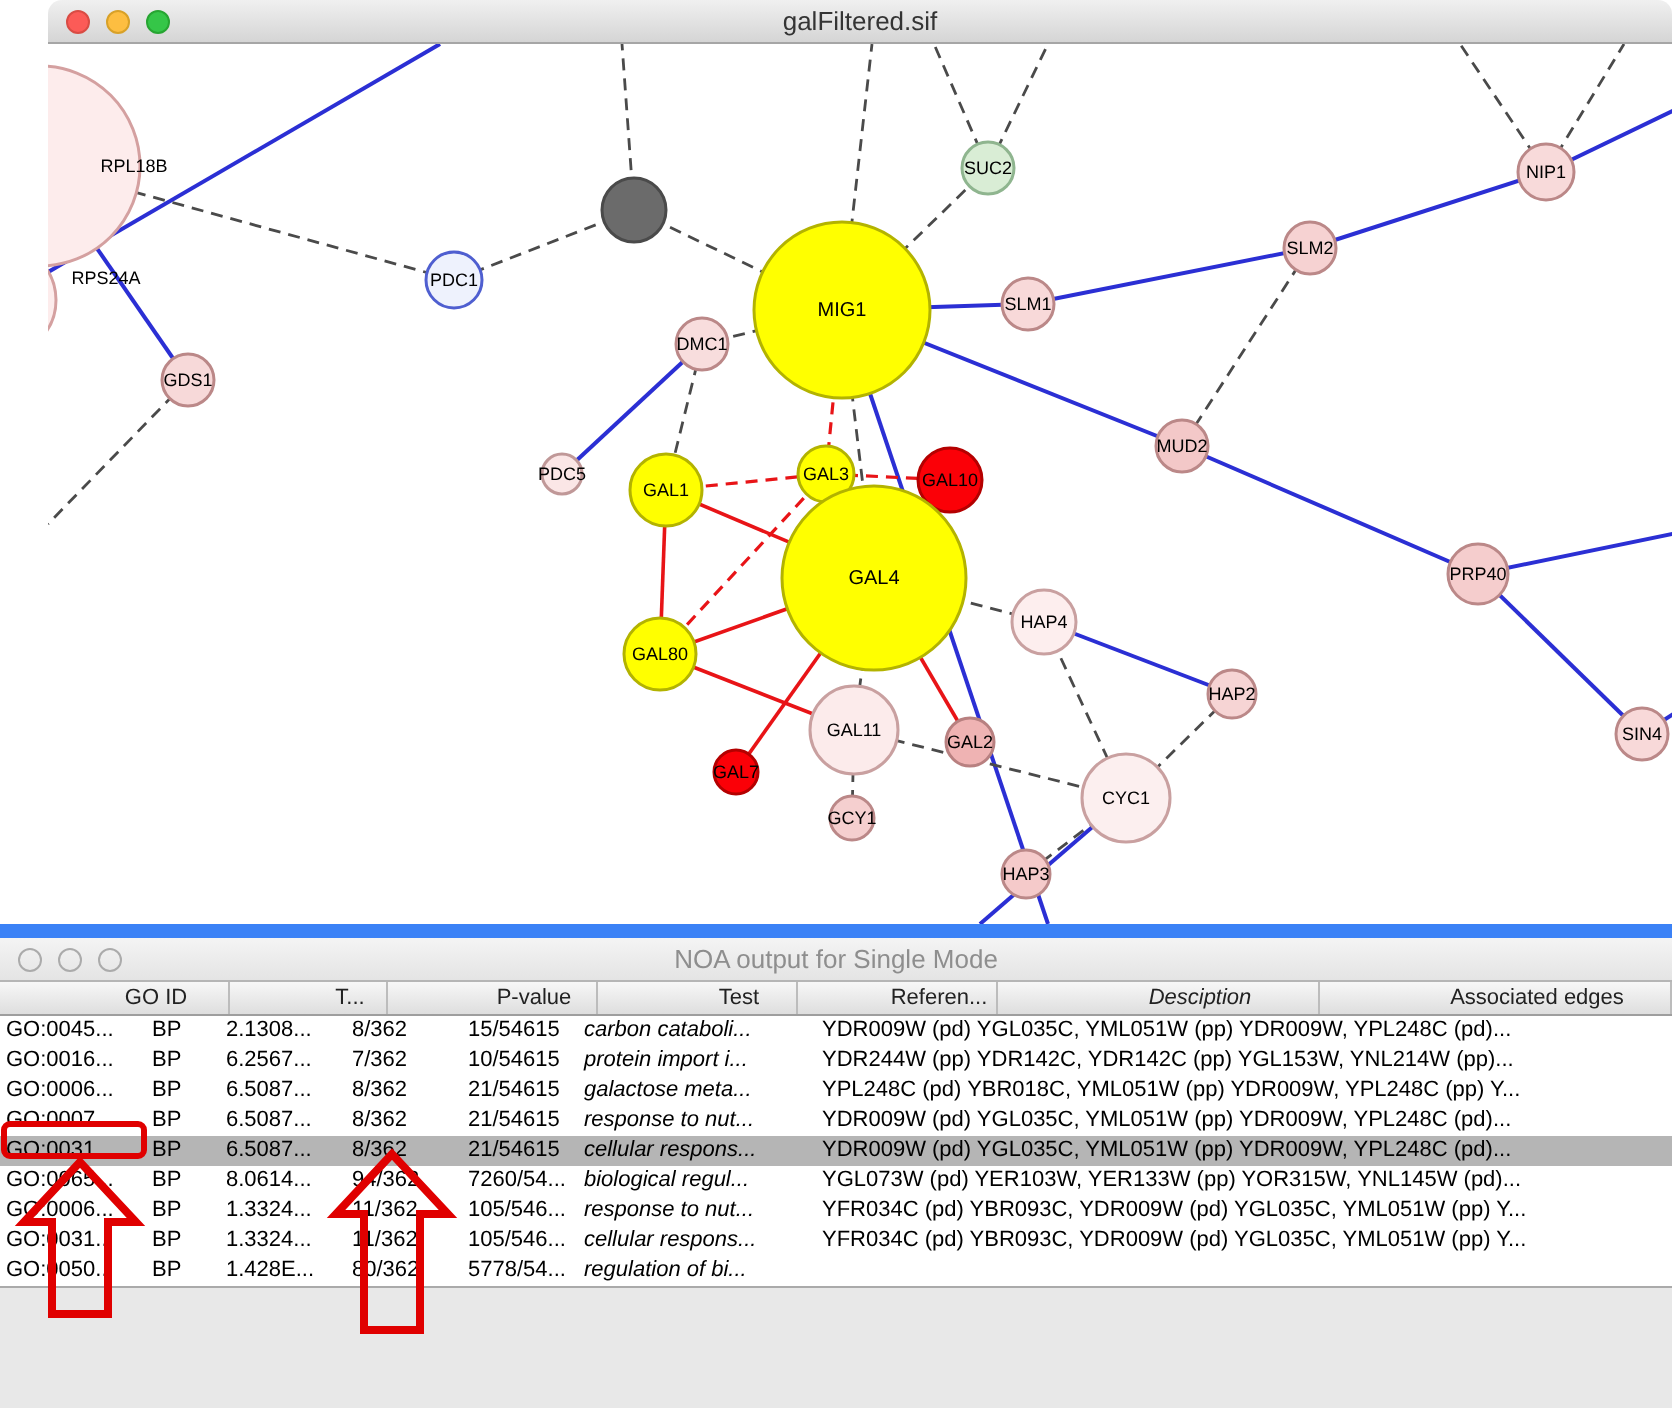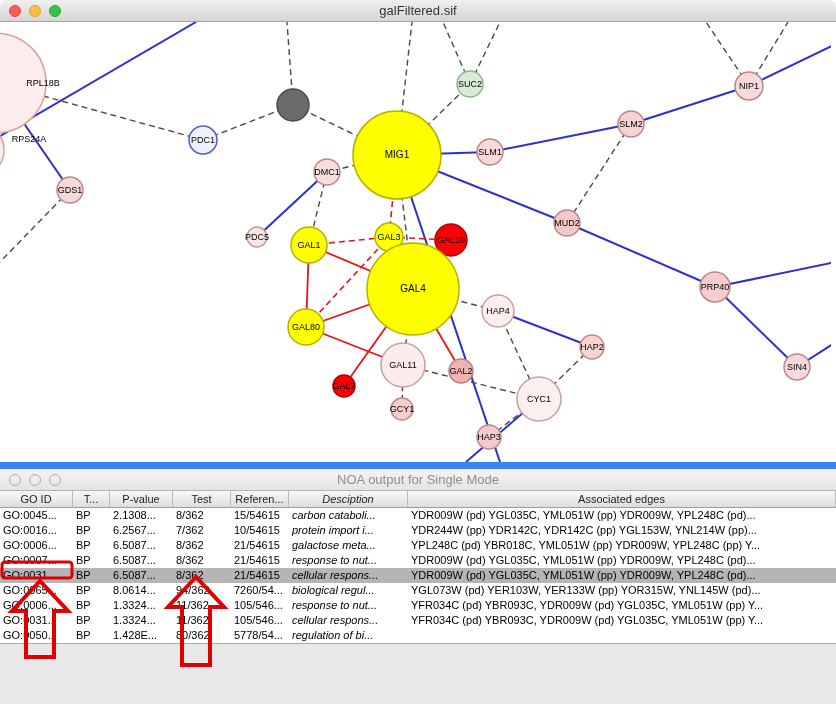--- a/index.html
+++ b/index.html
@@ -3,21 +3,21 @@
 <meta charset="utf-8">
 <style>
   * { margin:0; padding:0; box-sizing:border-box; }
   html,body { width:836px; height:704px; }
   body {
     font-family:"Liberation Sans", sans-serif;
     background:#ffffff; position:relative; overflow:hidden;
   }
 
   
-  .window-top { position:absolute; top:0; left:0; width:836px; height:462px; }
+  .window-top { position:absolute; top:0; left:0; width:836px; height:462px;padding-left:24px; }
   .window-bottom { position:absolute; top:462px; left:0; width:836px; height:242px; background:#e8e8e8; border-top:7px solid #3b82f6; }
 
   .titlebar {
     height:22px; background:linear-gradient(#f0f0f0,#d5d5d5);
     border-bottom:1px solid #a6a6a6; position:relative;
     display:flex; align-items:center; justify-content:center;
     border-radius:7px 7px 0 0;
   }
   .titlebar .title { font-size:13px; color:#343434; }
   .titlebar.inactive { background:linear-gradient(#f4f4f4,#e4e4e4); border-bottom:1px solid #b5b5b5; border-radius:0; }
@@ -37,21 +37,21 @@
   .edge.red { stroke:#e81417; stroke-width:1.8; }
   .edge.red_dashed { stroke:#e81417; stroke-width:1.6; stroke-dasharray:6,4; }
   .node-label { font-family:"Liberation Sans",sans-serif; font-size:9px; fill:#000; }
   .node-label.big { font-size:10px; }
 
   
   .thead {
     display:flex; height:17px; line-height:16px; font-size:11px; color:#222;
     background:linear-gradient(#f7f7f7,#dedede); border-bottom:1px solid #9e9e9e;
   }
-  .thead .cell { text-align:center; border-right:1px solid #bcbcbc; padding:0 2px; }
+  .thead .cell { text-align:center; border-right:1px solid #bcbcbc; padding:0 2px;margin-left:42px; }
   .tbody { background:#ef4444; border-bottom:1px solid #aaaaaa; }
   .trow { display:flex; height:15px; line-height:15px; font-size:11px; color:#000; background:#ffffff; }
   .trow.selected { background:#b5b5b5; }
   .trow .cell { padding:0 3px; }
   .cell { overflow:hidden; white-space:nowrap; }
   .c0 { width:73px; } .c1 { width:37px; } .c2 { width:63px; }
   .c3 { width:58px; } .c4 { width:58px; } .c5 { width:119px;font-style:italic; } .c6 { flex:1; }
 
   
   .annotations { position:absolute; top:0; left:0; pointer-events:none; z-index:50; }

